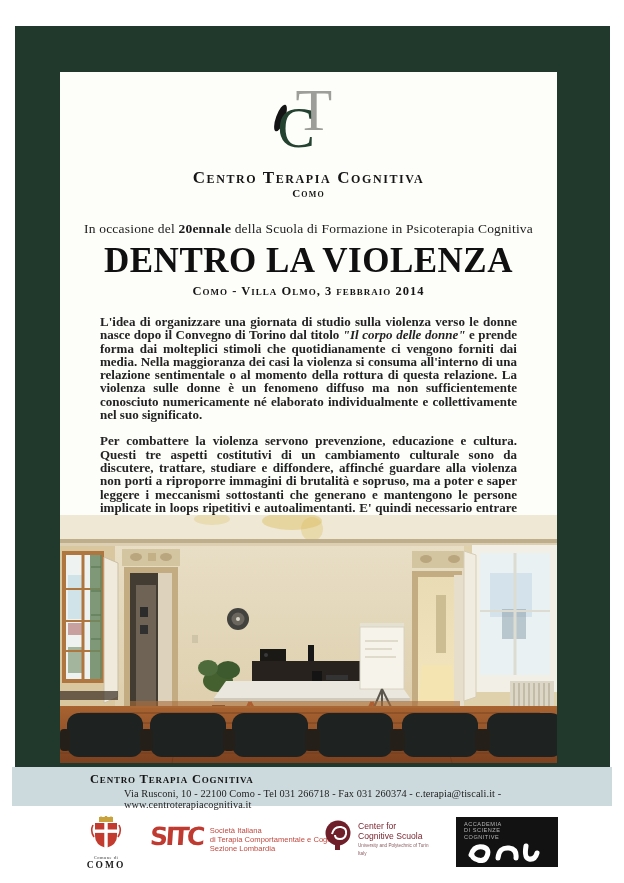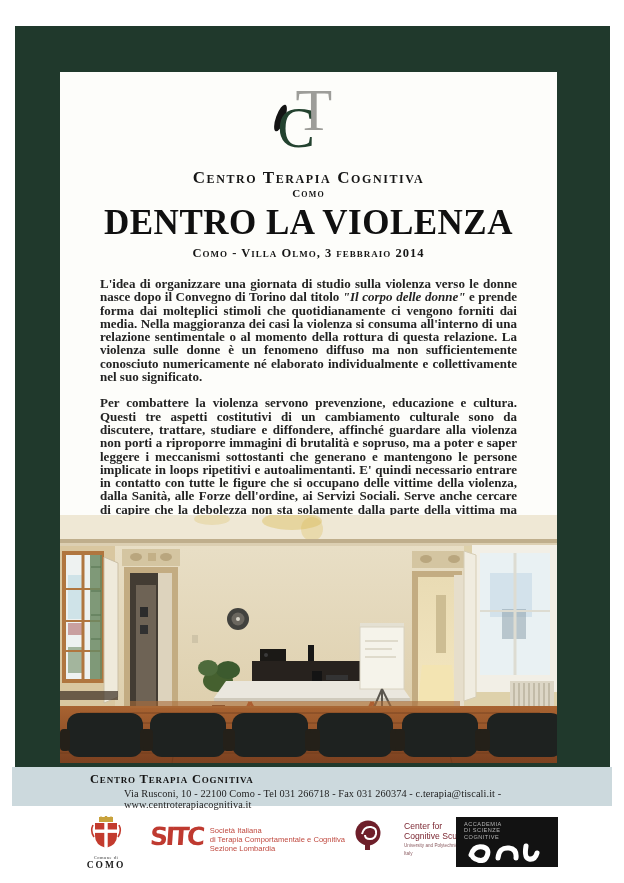--- a/index.html
+++ b/index.html
@@ -72,21 +72,21 @@
   .partners{position:absolute;left:0;top:810px;width:624px;height:73px;}
   .p-como{position:absolute;left:76px;top:6px;width:60px;text-align:center;}
   .p-como .caption-small{font-size:4.5px;letter-spacing:.5px;color:#333;margin-top:1px;}
   .p-como .caption{font-size:9.5px;letter-spacing:2px;color:#1c1c1c;font-weight:600;}
   .p-sitc{position:absolute;left:150px;top:14px;display:flex;align-items:flex-start;gap:7px;}
   .sitc-glyph{
     font-family:"DejaVu Sans",sans-serif;font-weight:800;font-size:25px;line-height:1;
     color:#bf3a30;letter-spacing:-2.5px;transform:skewX(-4deg);
   }
   .sitc-text{font-family:"Liberation Sans",sans-serif;font-size:7.6px;line-height:9px;color:#c04a40;padding-top:2px;}
-  .p-ccs{position:absolute;left:354px;top:9px;display:flex;align-items:flex-start;gap:22px;}
+  .p-ccs{position:absolute;left:324px;top:9px;display:flex;align-items:flex-start;gap:6px;}
   .ccs-text{font-family:"Liberation Sans",sans-serif;padding-top:3px;}
   .ccs-line{font-size:8.6px;line-height:9.5px;color:#7a2530;}
   .ccs-sub{font-size:4.6px;line-height:5.5px;color:#8a5a5f;margin-top:2px;}
   .p-asc{
     position:absolute;left:456px;top:7px;width:102px;height:50px;background:#121212;
     box-sizing:border-box;padding:4px 0 0 8px;
   }
   .asc-line{font-family:"Liberation Sans",sans-serif;font-size:5.6px;line-height:6.4px;color:#b5b5b5;letter-spacing:.5px;}
   .asc-script{margin-top:1px;}
 </style>
@@ -97,20 +97,21 @@
   <div class="inner">
 
     <div class="monogram">
       <span class="mono-leaf"></span>
       <span class="mono-t">T</span>
       <span class="mono-c">C</span>
     </div>
     <div class="org-name">Centro Terapia Cognitiva</div>
     <div class="org-city">Como</div>
 
+    <div class="occasion"><span>In occasione del </span><b>20ennale</b><span> della Scuola di Formazione in Psicoterapia Cognitiva</span></div>
     <div class="title">DENTRO LA VIOLENZA</div>
     <div class="subtitle">Como - Villa Olmo, 3 febbraio 2014</div>
 
     <div class="bodytext">
       <p><span>L'idea di organizzare una giornata di studio sulla violenza verso le donne nasce dopo il Convegno di Torino dal titolo </span><i>"Il corpo delle donne"</i><span> e prende forma dai molteplici stimoli che quotidianamente ci vengono forniti dai media. Nella maggioranza dei casi la violenza si consuma all'interno di una relazione sentimentale o al momento della rottura di questa relazione. La violenza sulle donne è un fenomeno diffuso ma non sufficientemente conosciuto numericamente né elaborato individualmente e collettivamente nel suo significato.</span></p>
       <p>Per combattere la violenza servono prevenzione, educazione e cultura. Questi tre aspetti costitutivi di un cambiamento culturale sono da discutere, trattare, studiare e diffondere, affinché guardare alla violenza non porti a riproporre immagini di brutalità e sopruso, ma a poter e saper leggere i meccanismi sottostanti che generano e mantengono le persone implicate in loops ripetitivi e autoalimentanti. E' quindi necessario entrare in contatto con tutte le figure che si occupano delle vittime della violenza, dalla Sanità, alle Forze dell'ordine, ai Servizi Sociali. Serve anche cercare di capire che la debolezza non sta solamente dalla parte della vittima ma anche di chi perpetra violenza.</p>
       <p>L'intento della giornata  è quello di soffermarsi sia sulla personalità della vittima che su quella del carnefice, con l'intento di fornire una chiave di lettura  rispetto ai meccanismi che si instaurano all'interno di una relazione che sfocia nella violenza.</p>
     </div>
     <div class="credits">5,3 CREDITI ECM</div>
 

